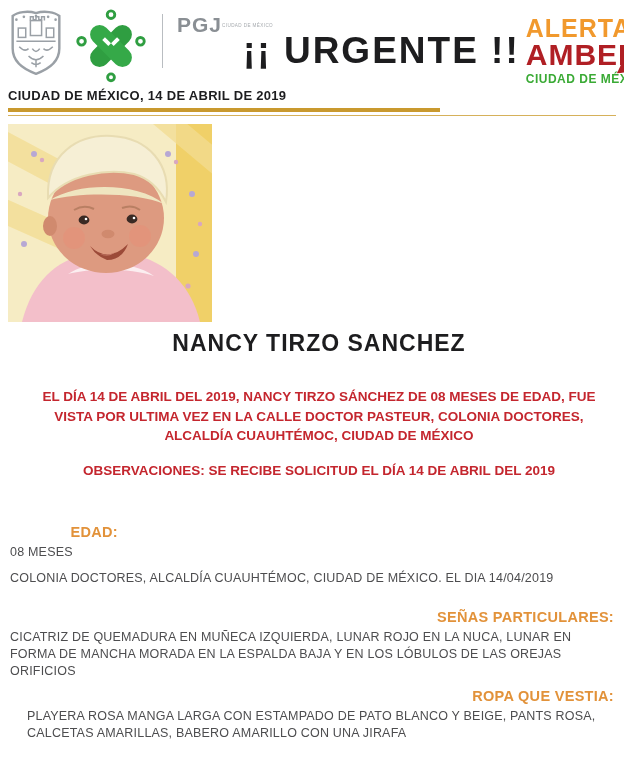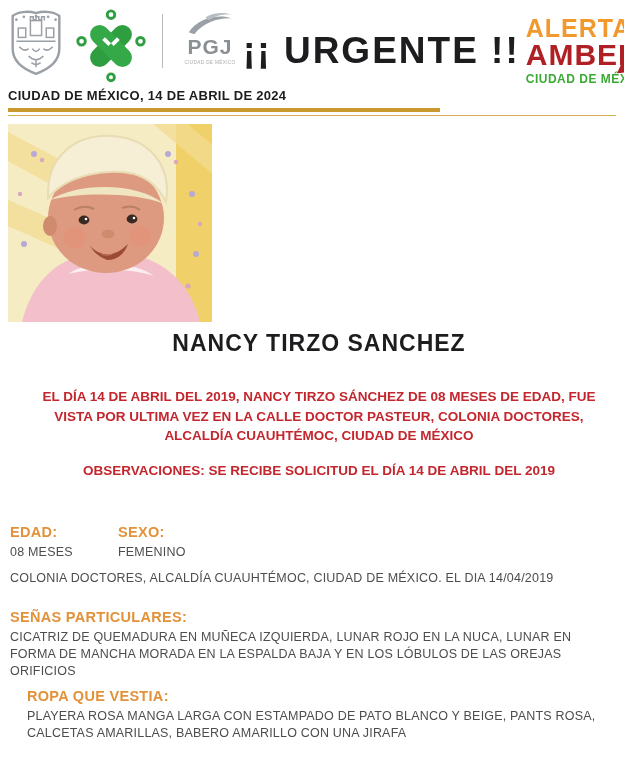--- a/index.html
+++ b/index.html
@@ -10,21 +10,21 @@
   *{margin:0;padding:0;box-sizing:border-box;}
   html,body{background:#ffffff;}
   body{font-family:"Liberation Sans","DejaVu Sans",sans-serif;color:var(--text-black);}
   .page{position:relative;width:624px;height:768px;background:#fff;overflow:hidden;}
 
   
   .header{display:flex;align-items:flex-start;padding:8px 6px 0 8px;height:86px;}
   .coat{width:56px;height:70px;flex:0 0 auto;}
   .xlogo{width:74px;height:76px;flex:0 0 auto;margin-left:10px;margin-top:0px;}
   .vsep{width:1px;height:54px;background:#b9bdc1;margin:6px 14px 0 14px;flex:0 0 auto;}
-  .pgj{display:flex;flex-direction:column;align-items:center;margin-top:4px;flex:0 0 auto;width:66px;}
+  .pgj{display:flex;flex-direction:row;align-items:center;margin-top:4px;flex:0 0 auto;width:66px;}
   .pgj-swoosh{width:54px;height:24px;}
   .pgj-acronym{font-size:21px;font-weight:700;color:#8a8f94;letter-spacing:1px;line-height:1;}
   .pgj-sub{font-size:4.6px;color:#a7abaf;letter-spacing:.4px;margin-top:3px;white-space:nowrap;}
   .urgente{flex:1;text-align:right;font-size:37px;font-weight:800;letter-spacing:2px;color:#1d1d1f;margin-top:22px;white-space:nowrap;}
   .amber{position:relative;width:144px;height:80px;flex:0 0 auto;margin-top:9px;}
   .amber-horn{position:absolute;right:-2px;top:-2px;width:52px;height:62px;}
   .amber-text{position:relative;z-index:2;text-align:left;padding-left:6px;}
   .amber-l1{font-size:25px;font-weight:800;color:var(--amber-orange);letter-spacing:1px;line-height:.95;}
   .amber-l2{font-size:30px;font-weight:800;color:var(--amber-red);letter-spacing:1px;line-height:.95;}
   .amber-l3{font-size:12px;font-weight:800;color:var(--amber-green);letter-spacing:.5px;margin-top:3px;white-space:nowrap;}
@@ -38,21 +38,21 @@
   .main{display:flex;padding:0 8px;margin-top:8px;height:300px;flex-direction:column;}
   .photo-frame{width:204px;height:198px;flex:0 0 auto;overflow:hidden;}
   .photo-frame svg{display:block;width:100%;height:100%;}
   .info{flex:1;padding:0 4px 0 18px;text-align:center;}
   .person-name{font-size:23px;font-weight:800;letter-spacing:1px;color:#1d1d1f;margin-top:8px;}
   .alert-par{margin-top:30px;font-size:13.5px;font-weight:700;line-height:1.45;color:var(--alert-red);}
   .obs-par{margin-top:15px;font-size:13.5px;font-weight:700;line-height:1.45;color:var(--alert-red);}
 
   
   .details{padding:0 10px;margin-top:100px;}
-  .detail-heading{font-size:14.5px;font-weight:800;letter-spacing:.3px;color:var(--heading-orange);}
+  .detail-heading{font-size:14.5px;font-weight:800;letter-spacing:.3px;color:var(--heading-orange);text-align:right;}
   .detail-value{font-size:12.5px;color:var(--text-gray);margin-top:4px;line-height:1.35;letter-spacing:.2px;}
   .two-col{display:flex;}
   .col-age{width:108px;}
   .row-place{margin-top:9px;}
   .row-marks{margin-top:22px;}
   .row-clothes{margin-top:9px;margin-left:17px;}
 </style>
 </head>
 <body>
 
@@ -122,21 +122,21 @@
         <path d="M38 12 C44 20 45 32 39 42 C32 53 18 60 2 60 C7 52 9 45 9 37 C21 37 32 27 35 12 Z" fill="#b01f24"></path>
       </svg>
       <div class="amber-text">
         <div class="amber-l1">ALERTA</div>
         <div class="amber-l2">AMBER</div>
         <div class="amber-l3">CIUDAD DE MÉXICO</div>
       </div>
     </div>
   </header>
 
-  <div class="date-line">CIUDAD DE MÉXICO, 14 DE ABRIL DE 2024</div>
+  <div class="date-line">CIUDAD DE MÉXICO, 14 DE ABRIL DE 2019</div>
 
   <div class="divider">
     <div class="divider-thick"></div>
     <div class="divider-thin"></div>
   </div>
 
   <main class="main">
 
     <div class="photo-frame">
       <svg viewBox="0 0 204 198" preserveAspectRatio="none">
@@ -190,24 +190,20 @@
       <p class="obs-par">OBSERVACIONES: SE RECIBE SOLICITUD EL DÍA 14 DE ABRIL DEL 2019</p>
     </div>
   </main>
 
   <section class="details">
     <div class="two-col">
       <div class="col-age">
         <h3 class="detail-heading">EDAD:</h3>
         <p class="detail-value">08 MESES</p>
       </div>
-      <div class="col-sex">
-        <h3 class="detail-heading">SEXO:</h3>
-        <p class="detail-value">FEMENINO</p>
-      </div>
     </div>
 
     <div class="row-place">
       <p class="detail-value">COLONIA DOCTORES, ALCALDÍA CUAUHTÉMOC, CIUDAD DE MÉXICO. EL DIA 14/04/2019</p>
     </div>
 
     <div class="row-marks">
       <h3 class="detail-heading">SEÑAS PARTICULARES:</h3>
       <p class="detail-value">CICATRIZ DE QUEMADURA EN MUÑECA IZQUIERDA, LUNAR ROJO EN LA NUCA, LUNAR EN FORMA DE MANCHA MORADA EN LA ESPALDA BAJA Y EN LOS LÓBULOS DE LAS OREJAS ORIFICIOS</p>
     </div>

